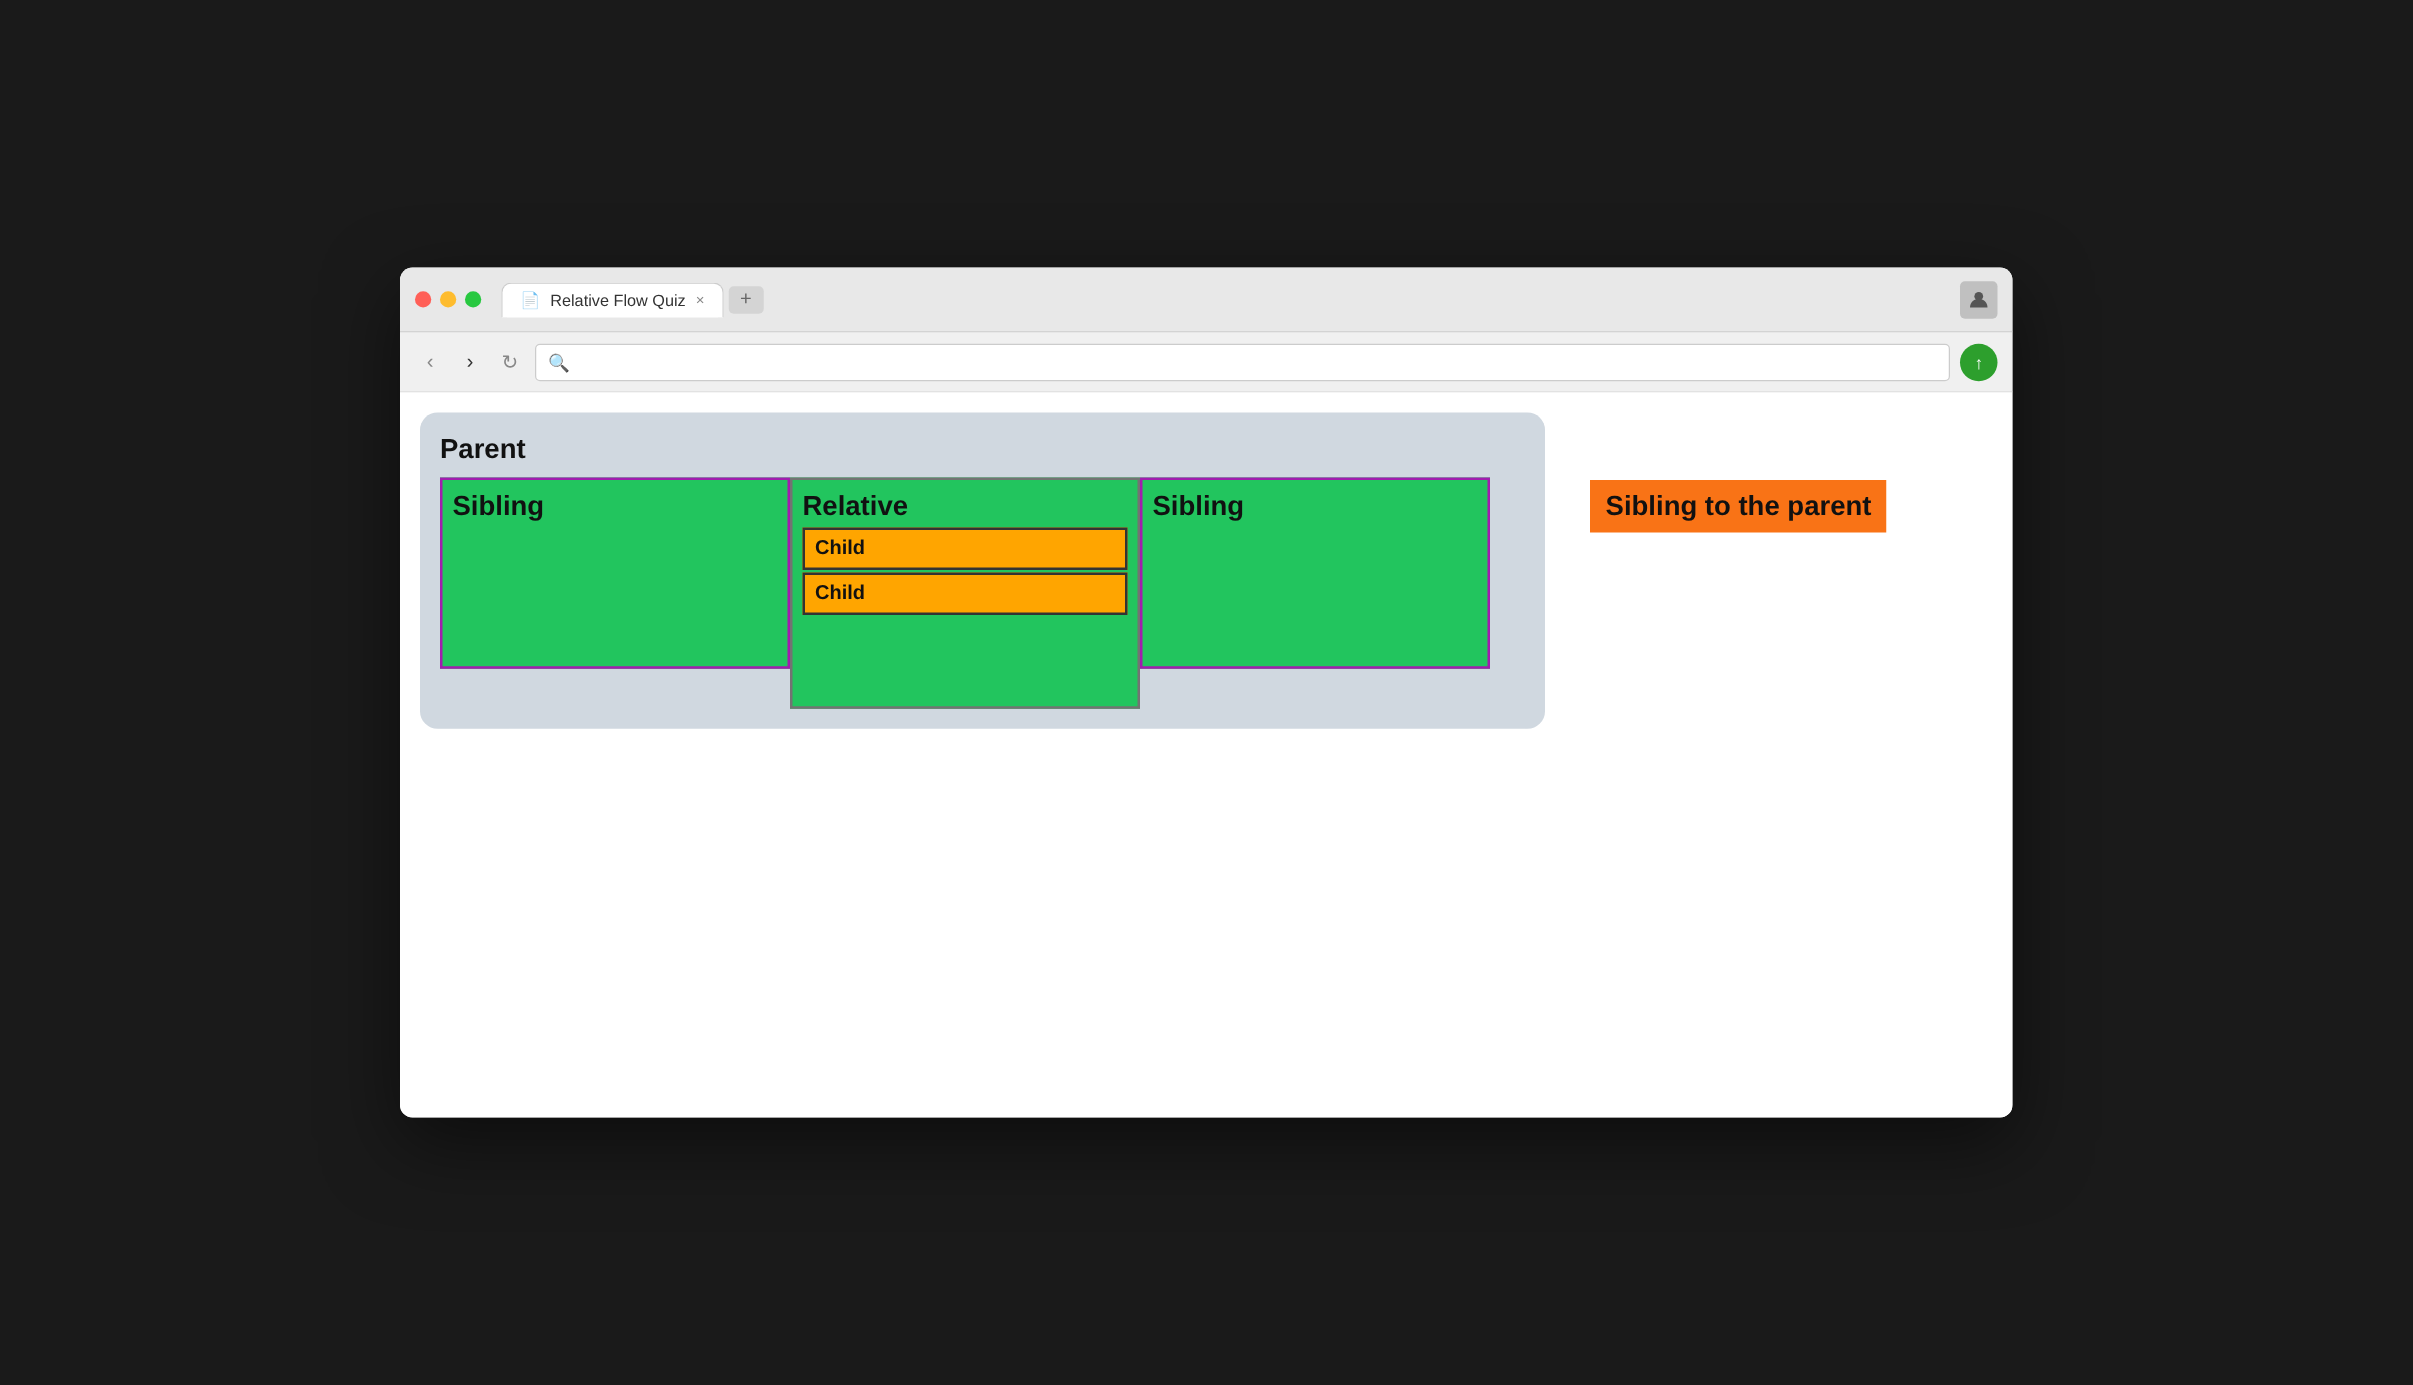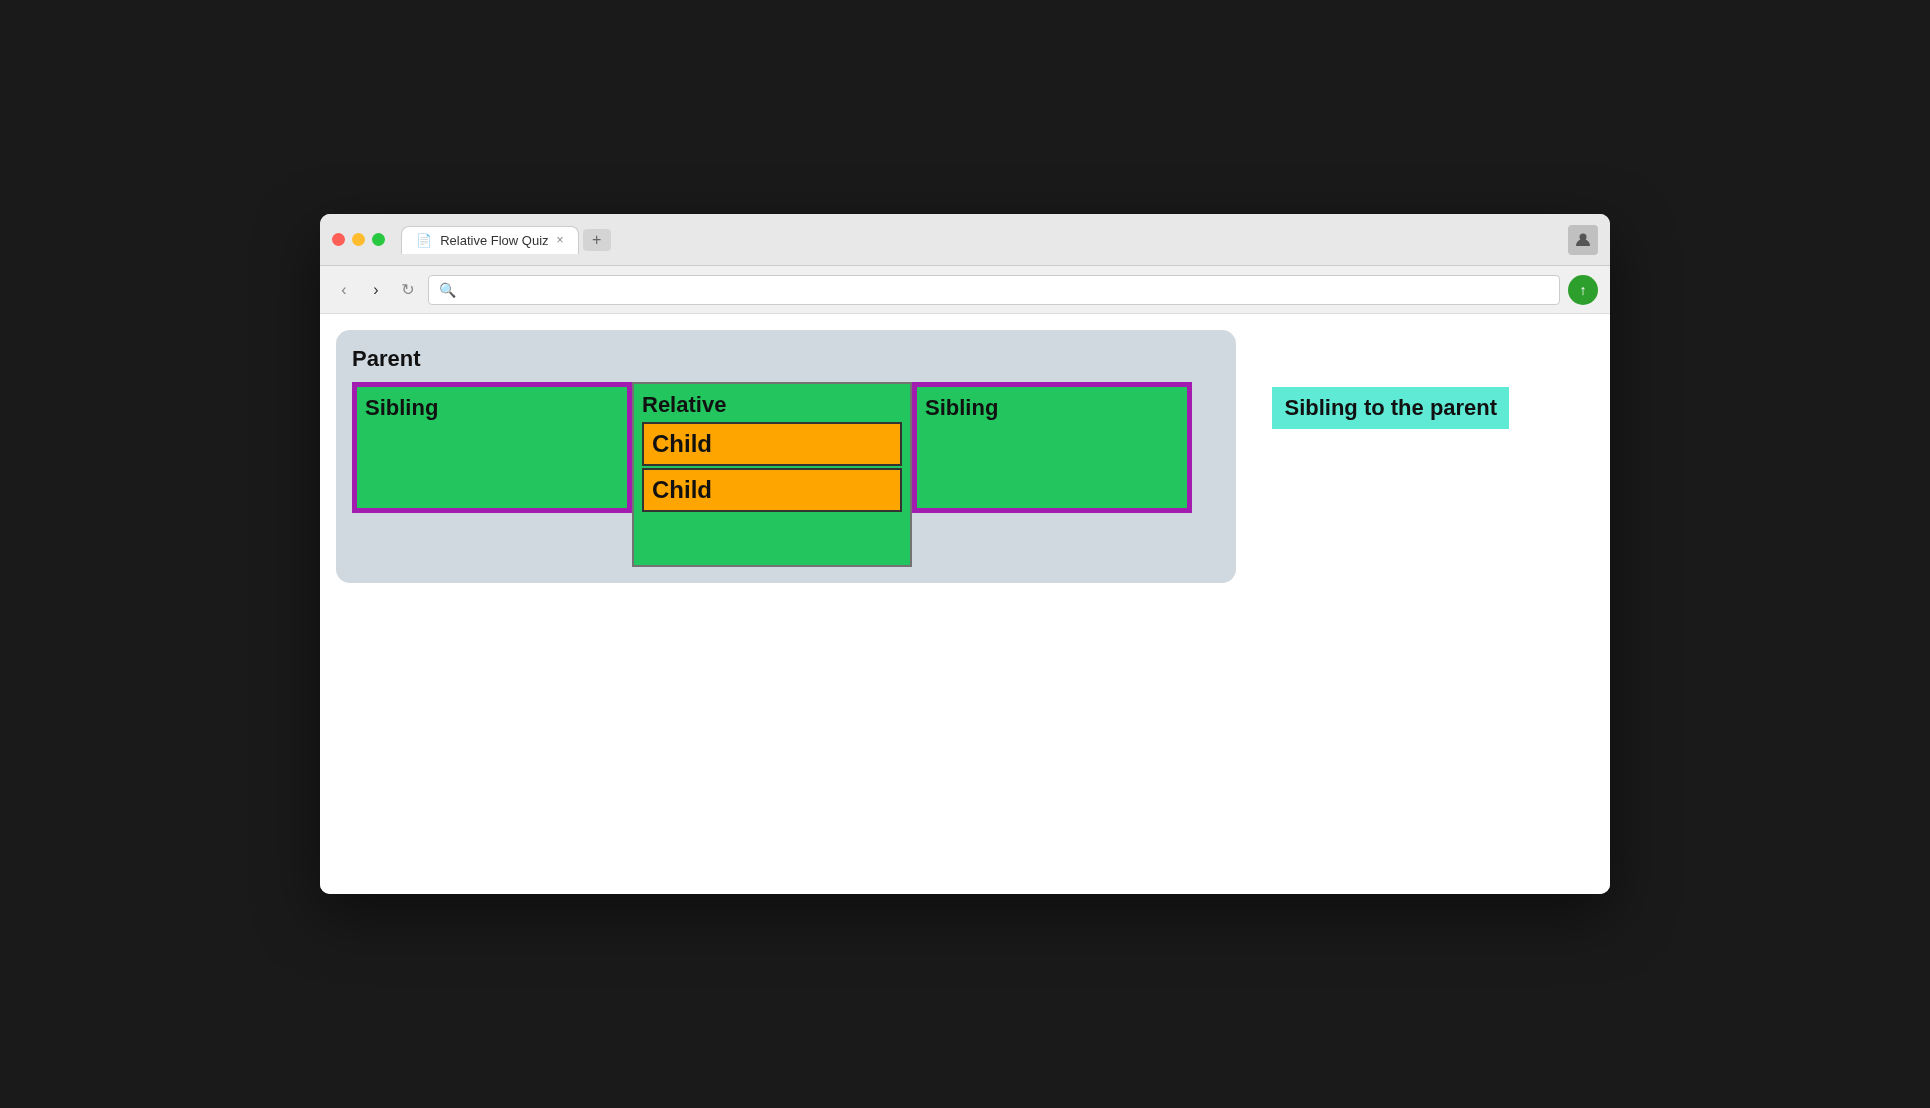--- a/index.html
+++ b/index.html
@@ -194,23 +194,23 @@
 
     .parent-inner {
       display: flex;
       flex-direction: row;
       gap: 0;
     }
 
     
     .sibling-block {
       background: #22c55e;
-      border: 5px solid #a21caf;
+      border: 2px solid #a21caf;
       width: 280px;
-      height: 131px;
+      height: 153px;
       padding: 8px;
       font-size: 22px;
       font-weight: bold;
       color: #111;
     }
 
     
     .relative-block {
       background: #22c55e;
       border: 2px solid #737373;
@@ -226,30 +226,30 @@
     .relative-label {
       display: block;
       margin-bottom: 4px;
     }
 
     .child-block {
       background: #ffa500;
       border: 2px solid #333;
       width: 100%;
       padding: 6px 8px;
-      font-size: 24px;
+      font-size: 16px;
       font-weight: bold;
       color: #111;
       margin-bottom: 2px;
       display: block;
     }
 
     
     .sibling-to-parent {
-      background: #5eead4;
+      background: #f97316;
       margin: 0 16px;
       padding: 8px 12px;
       display: inline-block;
       font-size: 22px;
       font-weight: bold;
       color: #111;
     }
   </style>
 </head>
 <body>

